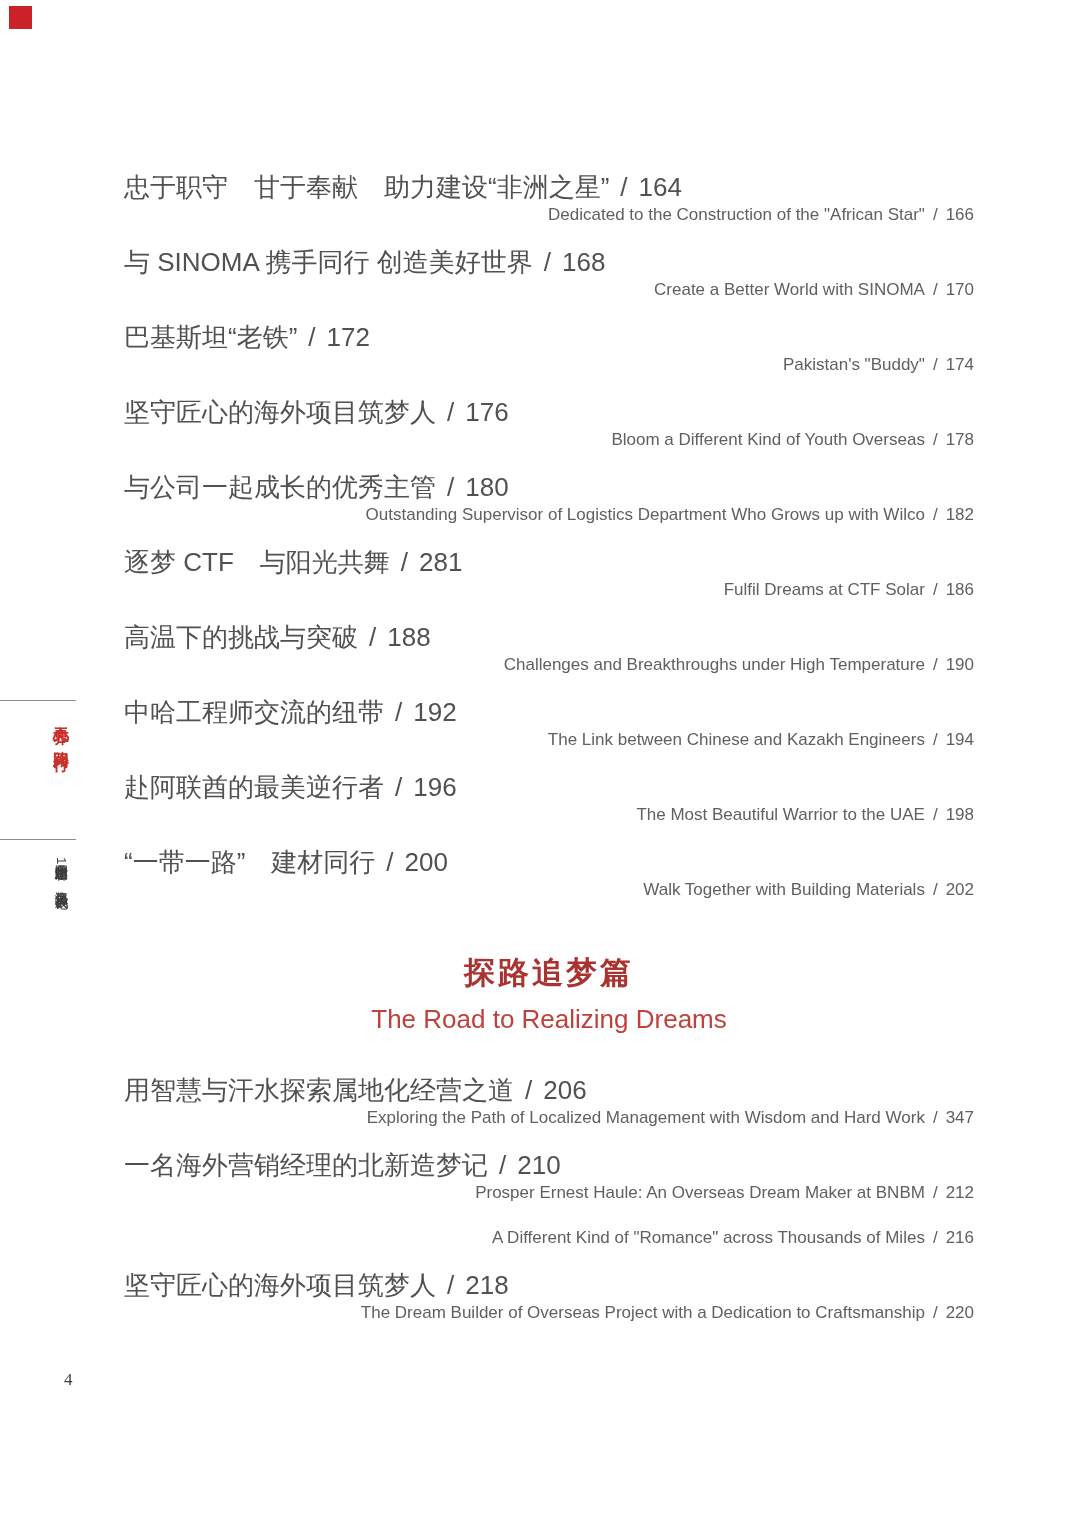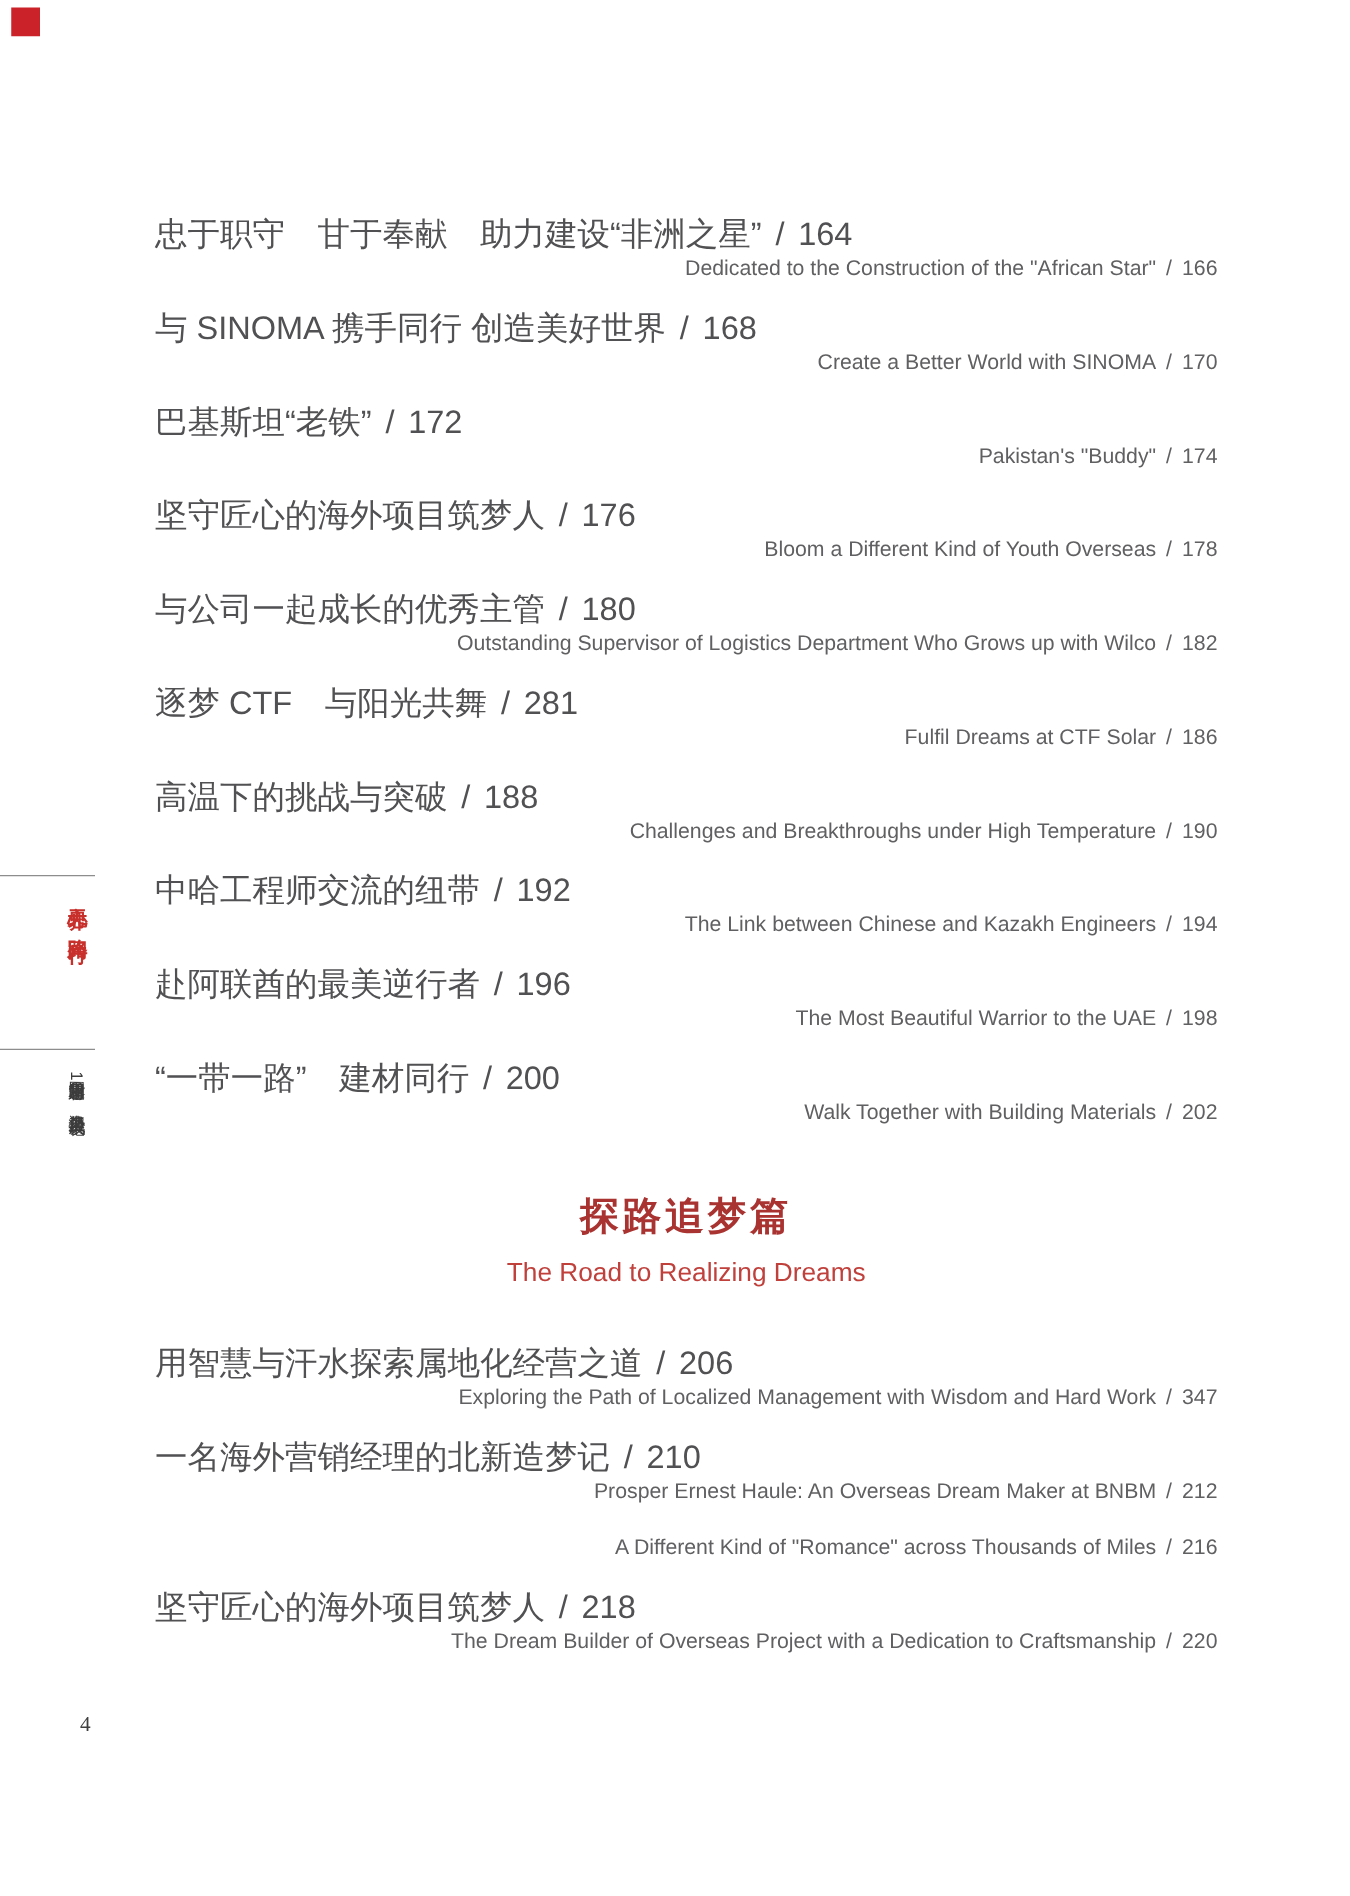--- a/index.html
+++ b/index.html
@@ -73,21 +73,21 @@
   .section { text-align: center; margin: 49px 0 43px 0; }
   .section-zh {
     font-family: "Liberation Serif", "DejaVu Serif", serif;
     font-size: 31px;
     line-height: 42px;
     font-weight: 700;
     letter-spacing: 3px;
     color: #a93330;
   }
   .section-en {
-    font-size: 21px;
+    font-size: 26px;
     line-height: 26px;
     margin-top: 12px;
     color: #c0403c;
   }
   
   .pagenum {
     position: absolute;
     left: 64px; top: 1370px;
     font-family: "Liberation Serif", "DejaVu Serif", serif;
     font-size: 17px;

